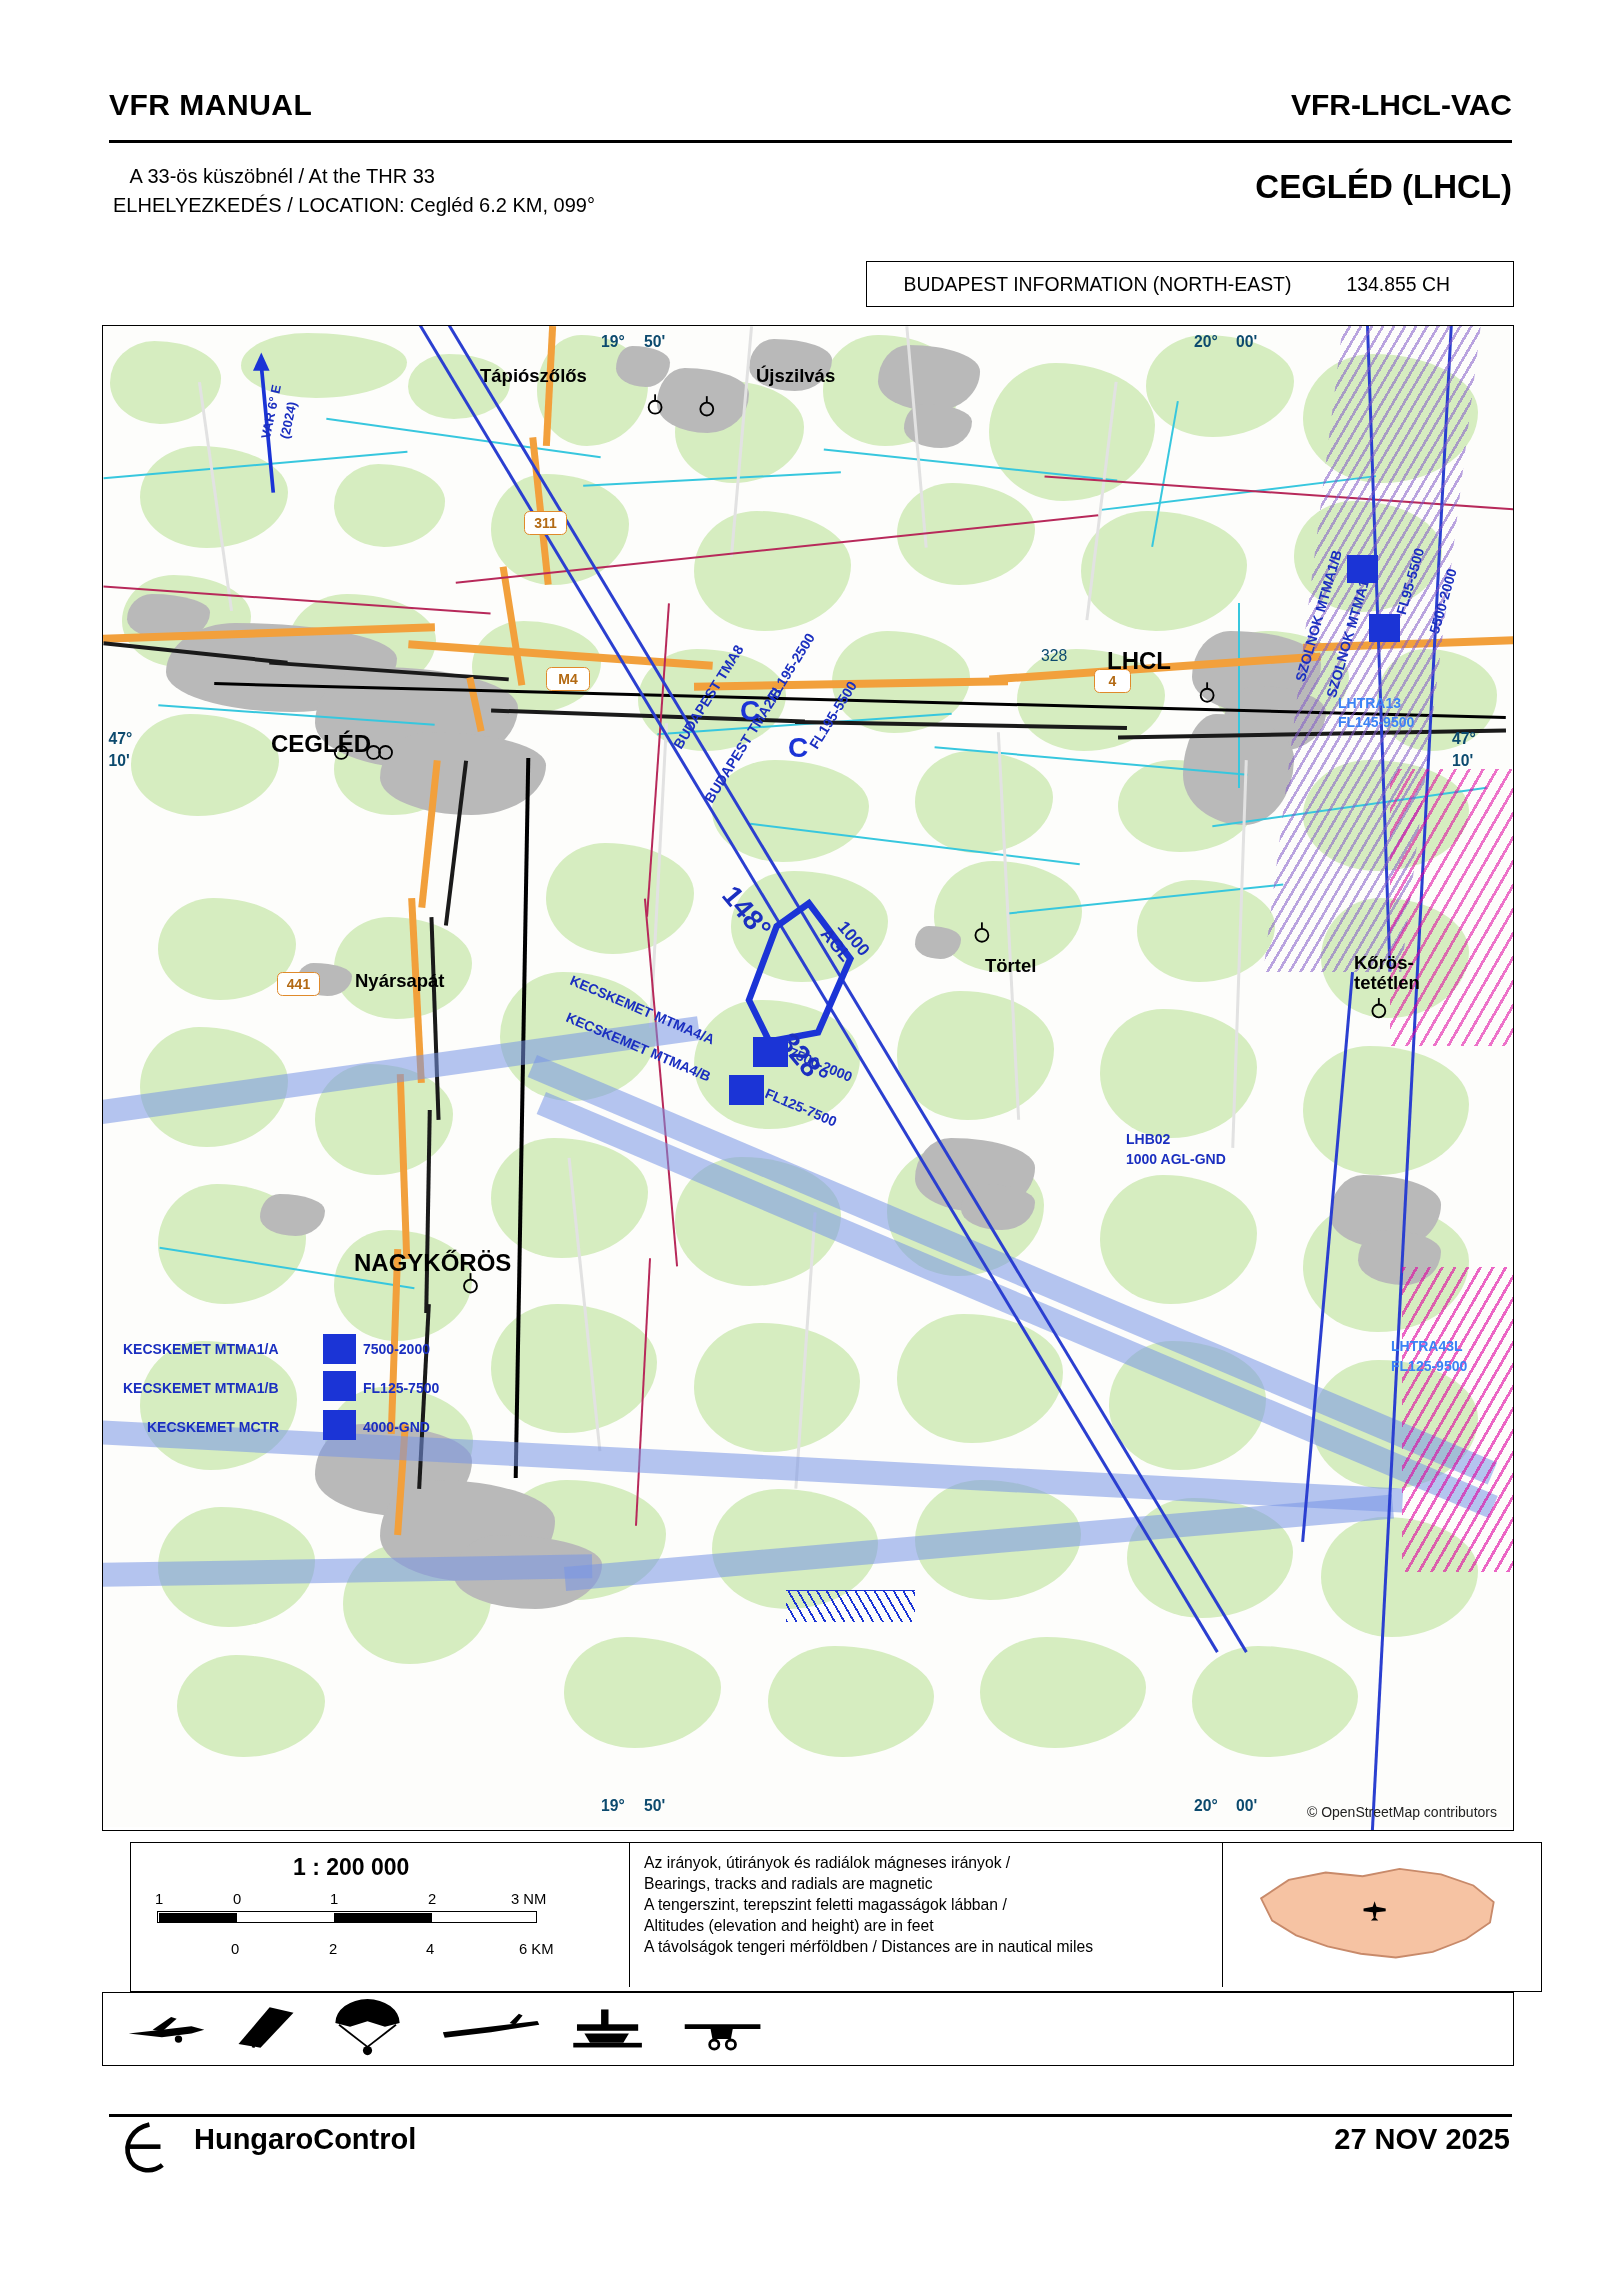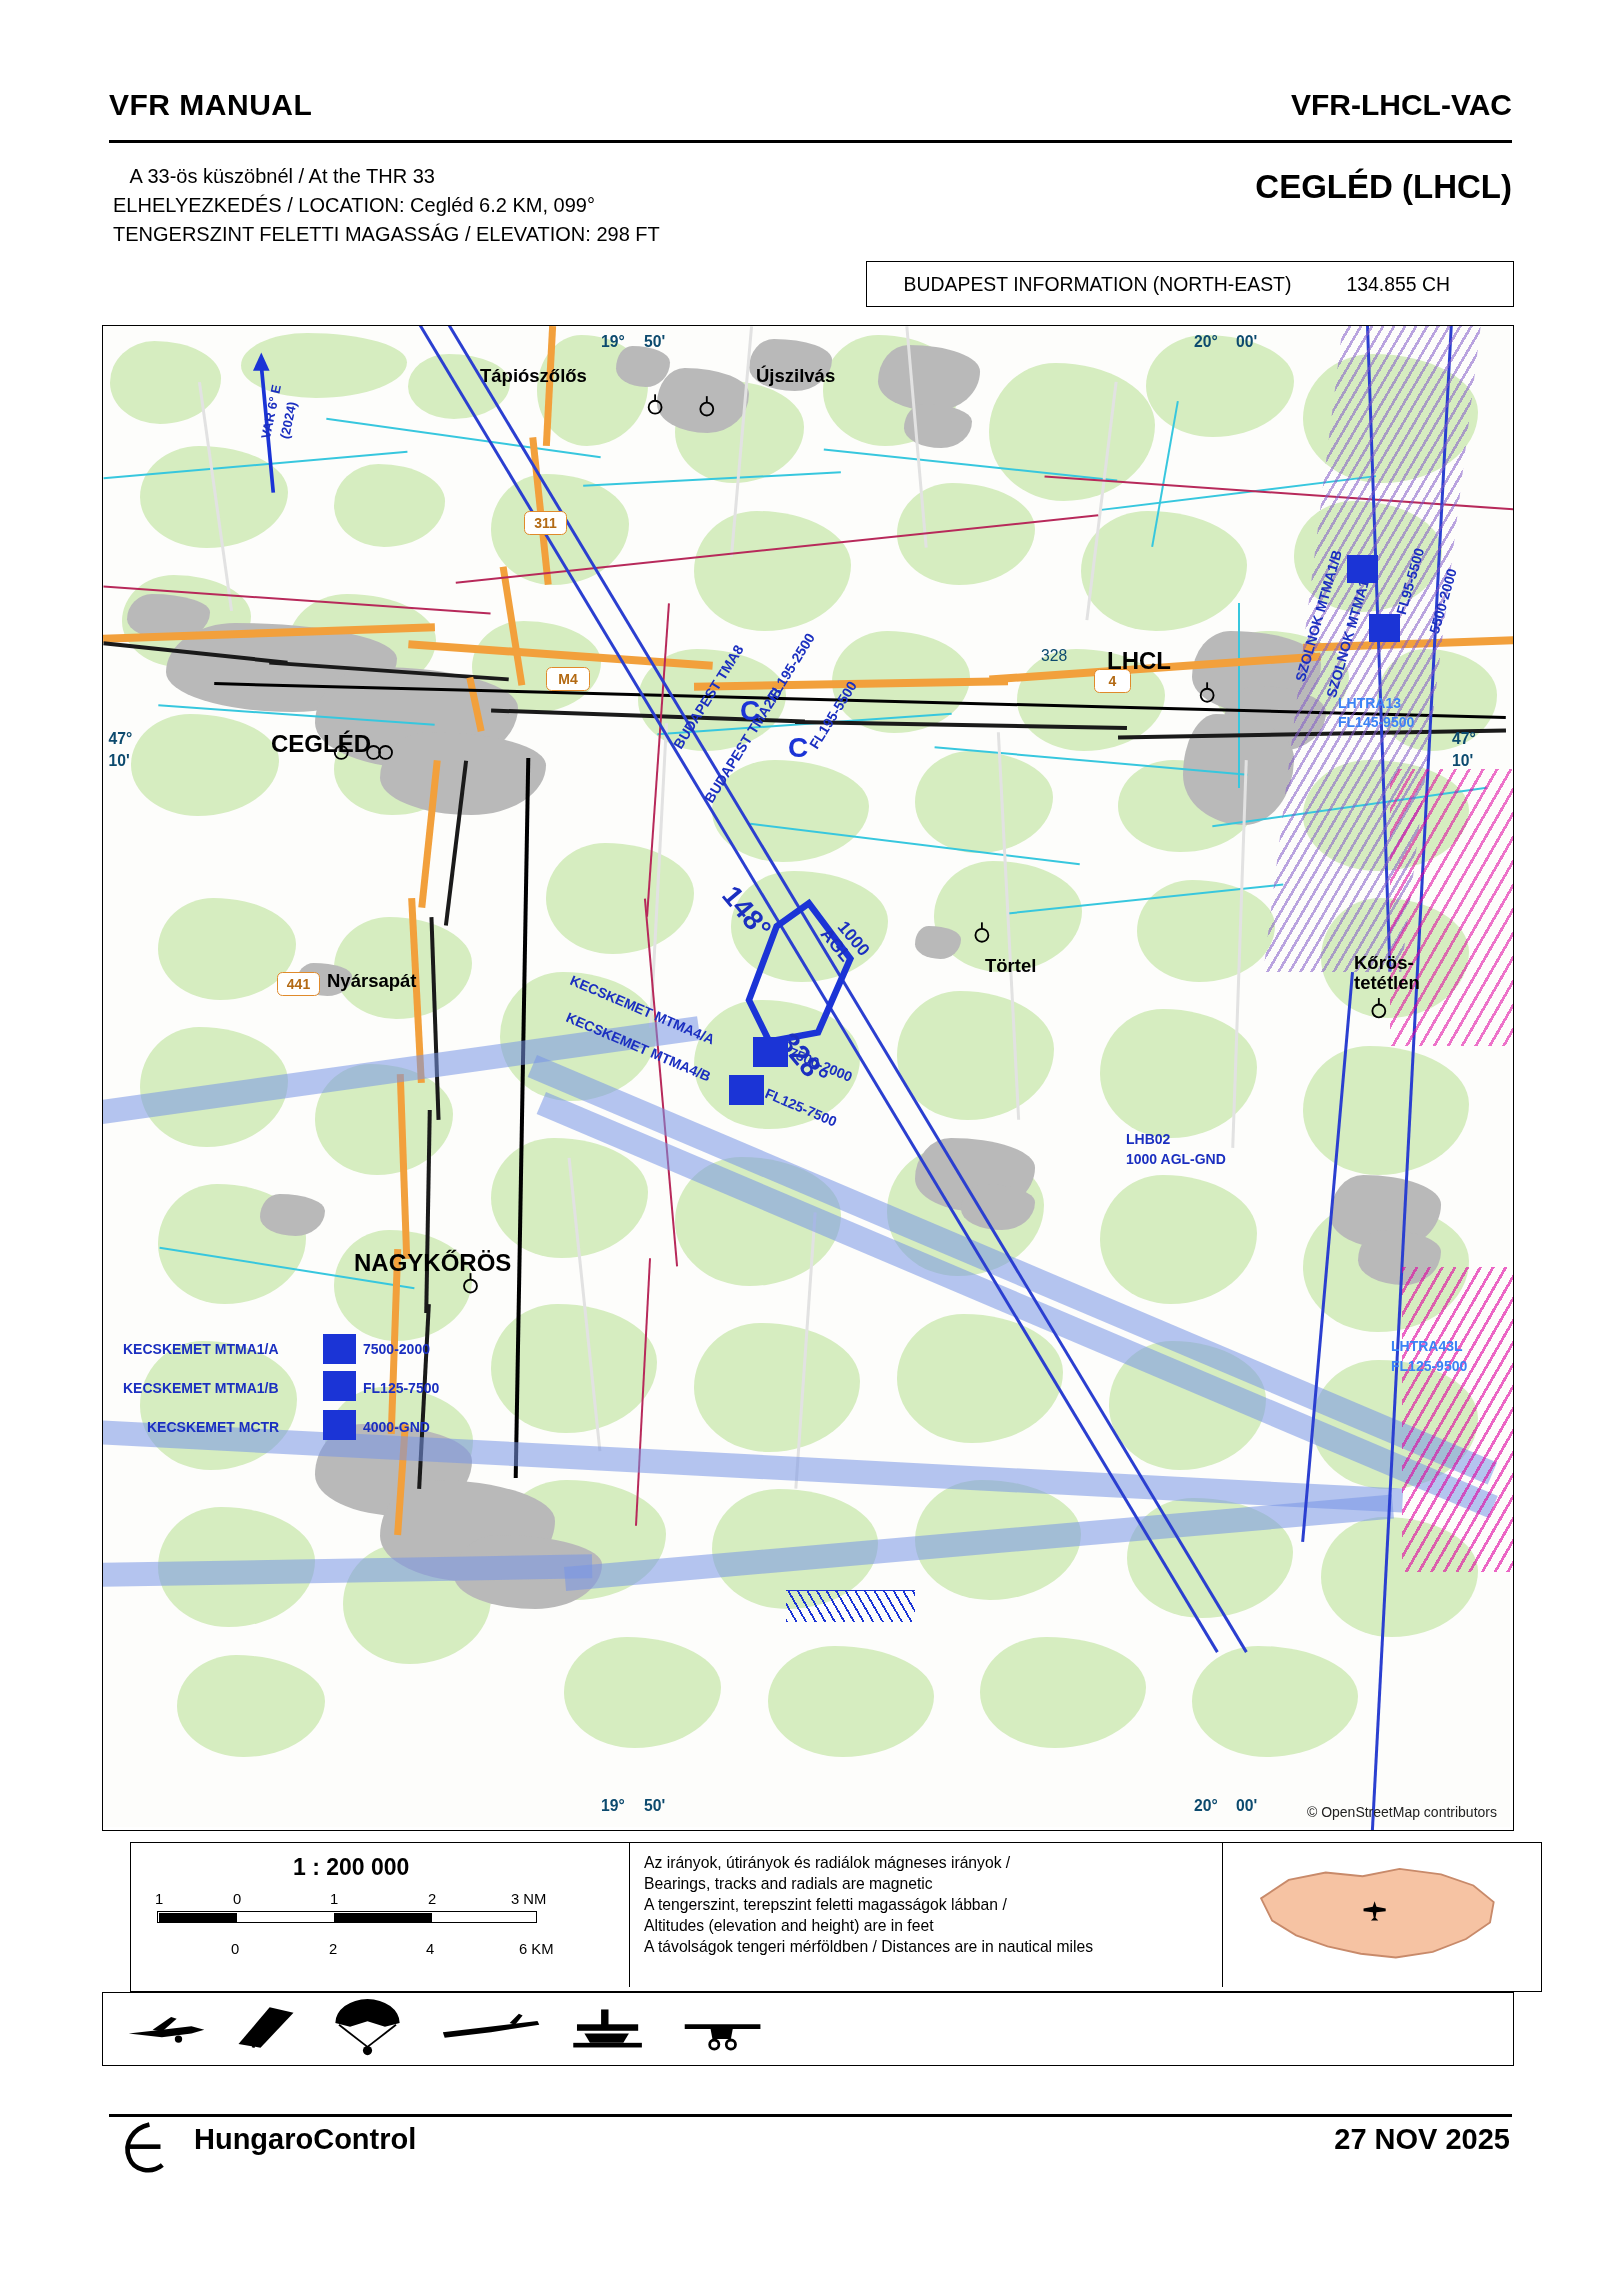--- a/index.html
+++ b/index.html
@@ -75,21 +75,20 @@
 
   <div class="hdr">
     <span class="hdr-title">VFR MANUAL</span>
     <span class="hdr-code">VFR-LHCL-VAC</span>
   </div>
   <div class="hdr-rule"></div>
 
   <div class="arp">
     <div class="indent">A 33-ös küszöbnél / At the THR 33</div>
     <div>ELHELYEZKEDÉS / LOCATION: Cegléd 6.2 KM, 099°</div>
-    <div>TENGERSZINT FELETTI MAGASSÁG / ELEVATION: 298 FT</div>
   </div>
 
   <div class="ad-name">CEGLÉD (LHCL)</div>
 
   <div class="freq-box">
     <div class="freq-inner">
       <span class="f-name">BUDAPEST INFORMATION (NORTH-EAST)</span>
       <span class="f-val">134.855 CH</span>
     </div>
   </div>
@@ -327,21 +326,21 @@
       <div class="lbl-blue" style="left:260px;top:1054px;">FL125-7500</div>
       <div class="lbl-blue" style="left:260px;top:1093px;">4000-GND</div>
 
       <div class="lbl-mag" style="left:1288px;top:1012px;">LHTRA43L</div>
       <div class="lbl-mag" style="left:1288px;top:1032px;">FL125-9500</div>
 
       <div class="lbl-town" style="left:377px;top:39px;">Tápiószőlős</div>
       <div class="lbl-town" style="left:653px;top:39px;">Újszilvás</div>
       <div class="lbl-big" style="left:1004px;top:321px;">LHCL</div>
       <div class="lbl-big" style="left:168px;top:404px;">CEGLÉD</div>
-      <div class="lbl-town" style="left:224px;top:644px;">Nyársapát</div>
+      <div class="lbl-town" style="left:252px;top:644px;">Nyársapát</div>
       <div class="lbl-town" style="left:882px;top:629px;">Törtel</div>
       <div class="lbl-town" style="left:1251px;top:626px;">Kőrös-</div>
       <div class="lbl-town" style="left:1251px;top:646px;">tetétlen</div>
       <div class="lbl-big" style="left:251px;top:923px;">NAGYKŐRÖS</div>
 
       <svg style="position:absolute;left:0;top:0;" width="1407" height="1501" viewBox="0 0 1524 1626">
         <circle cx="598" cy="88" r="7" fill="none" stroke="#000" stroke-width="2"></circle>
           <line x1="598" y1="74" x2="598" y2="81" stroke="#000" stroke-width="2"></line>
         <circle cx="654" cy="90" r="7" fill="none" stroke="#000" stroke-width="2"></circle>
           <line x1="654" y1="76" x2="654" y2="83" stroke="#000" stroke-width="2"></line>

